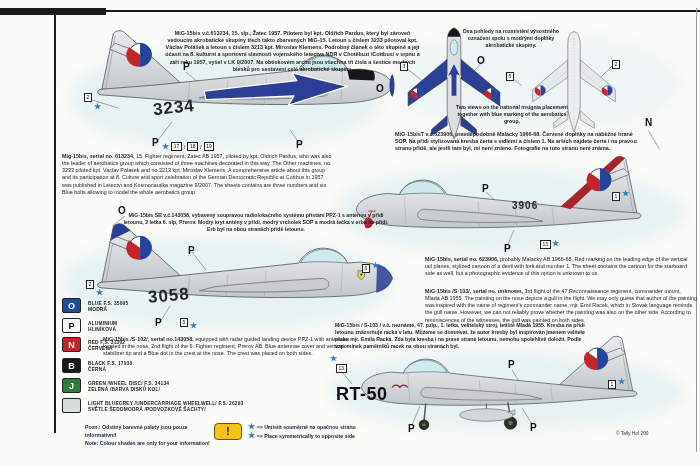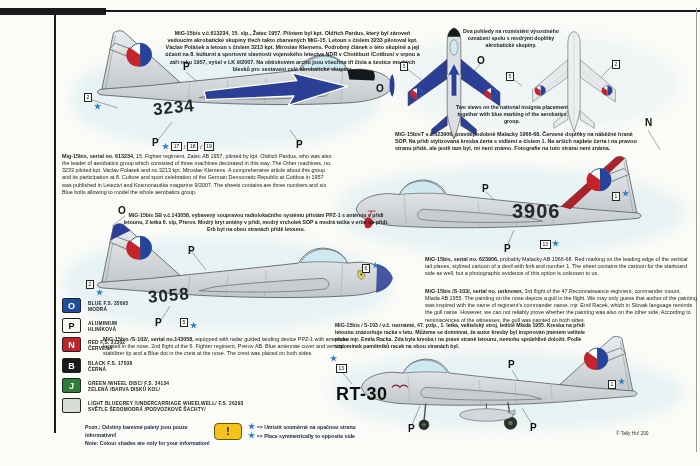--- a/index.html
+++ b/index.html
@@ -211,21 +211,21 @@
     <g>
       <path d="M16,76 q3,-8 8,-4 q4,3 1,8 q-2,4 -7,2 Z" fill="#b5242b"></path>
       <path d="M22,70 l3,-6 M21,64 h8" stroke="#b5242b" stroke-width="0.9" fill="none"></path>
     </g>
     <g>
       <circle cx="272" cy="30" r="12" fill="#ffffff" stroke="#24439a" stroke-width="1"></circle>
       <path d="M272,18 A12,12 0 0 1 272,42 Z" fill="#24439a"></path>
       <path d="M272,42 A12,12 0 0 1 260.6,22.2 L272,30 Z" fill="#c4242b"></path>
     </g>
   </svg>
-  <div class="acnum" style="left:512px;top:200px;font-size:20px;">3906</div>
+  <div class="acnum" style="left:512px;top:200px;font-size:10px;">3906</div>
 
   <div class="txt czl" style="left:395px;top:131px;width:248px;">MiG-15bisT v.č.623906, pravděpodobně Malacky 1966-68. Červené doplňky na náběžné hraně SOP. Na přídi stylizovaná kresba čerta s vidlemi a číslem 1. Na arších najdete čerta i na pravou stranu přídě, ale jestli tam byl, mi není známo. Fotografie na tuto stranu není známa.</div>
   <div class="txt en" style="left:425px;top:256px;width:268px;">
     <span class="b">MiG-15bis, serial no. 623906,</span><span> probably Malacky AB 1966-68. Red marking on the leading edge of the vertical tail planes, stylized cartoon of a devil with fork and number 1. The sheet contains the cartoon for the starboard side as well, but a photographic evidence of this option is unknown to us.</span>
   </div>
   <span class="call" style="left:482px;top:184px;">P</span>
   <span class="call" style="left:504px;top:244px;">P</span>
   <span class="nbox abs" style="left:612px;top:192px;">1</span>
   <span class="star abs" style="left:622px;top:190px;">★</span>
   <span class="nbox abs" style="left:540px;top:240px;">13</span>
@@ -301,21 +301,21 @@
       <ellipse cx="148" cy="93" rx="30" ry="7" fill="#d3d7da" stroke="#5a5f63" stroke-width="0.7"></ellipse>
       <path d="M172,90 l8,-3 v6 Z" fill="#c3c7ca" stroke="#5a5f63" stroke-width="0.5"></path>
     </g>
     <path d="M42,62 q5,-5 9,0 q4,-5 9,0" stroke="#7c2a2a" stroke-width="1.3" fill="none"></path>
     <g>
       <circle cx="272" cy="30" r="12" fill="#ffffff" stroke="#24439a" stroke-width="1"></circle>
       <path d="M272,18 A12,12 0 0 1 272,42 Z" fill="#24439a"></path>
       <path d="M272,42 A12,12 0 0 1 260.6,22.2 L272,30 Z" fill="#c4242b"></path>
     </g>
   </svg>
-  <div class="acnum" style="left:336px;top:384px;font-size:18px;letter-spacing:.5px;color:#0d0d0d;">RT-30</div>
+  <div class="acnum" style="left:336px;top:384px;font-size:18px;letter-spacing:.5px;color:#0d0d0d;">RT-50</div>
 
   <div class="txt czl" style="left:335px;top:322px;width:250px;font-size:5.2px;">MiG-15bis / S-103 / v.č. neznámé, 47. pzlp., 1. letka, velitelský stroj, letiště Mladá 1955. Kresba na přídi letounu znázorňuje racka v letu. Můžeme se domnívat, že autor kresby byl inspirován jménem velitele pluku mjr. Emila Racka. Zda byla kresba i na pravé straně letounu, nemohu spolehlivě doložit. Podle vzpomínek pamětníků racek na obou stranách byl.</div>
   <div class="txt en" style="left:425px;top:288px;width:272px;">
     <span class="b">MiG-15bis /S-103/, serial no. unknown,</span><span> 3rd flight of the 47.Reconnaissance regiment, commander mount, Mlada AB 1955. The painting on the nose depicts a gull in the flight. We may only guess that author of the painting was inspired with the name of regiment's commander name, mjr. Emil Racek, which in Slovak language reminds the gull name. However, we can not reliably prove whether the painting was also on the other side. According to reminiscences of the witnesses, the gull was painted on both sides.</span>
   </div>
   <span class="call" style="left:408px;top:424px;">P</span>
   <span class="call" style="left:530px;top:423px;">P</span>
   <span class="call" style="left:508px;top:360px;">P</span>
   <span class="nbox abs" style="left:336px;top:364px;">13</span>
   <span class="star abs" style="left:330px;top:355px;">★</span>

